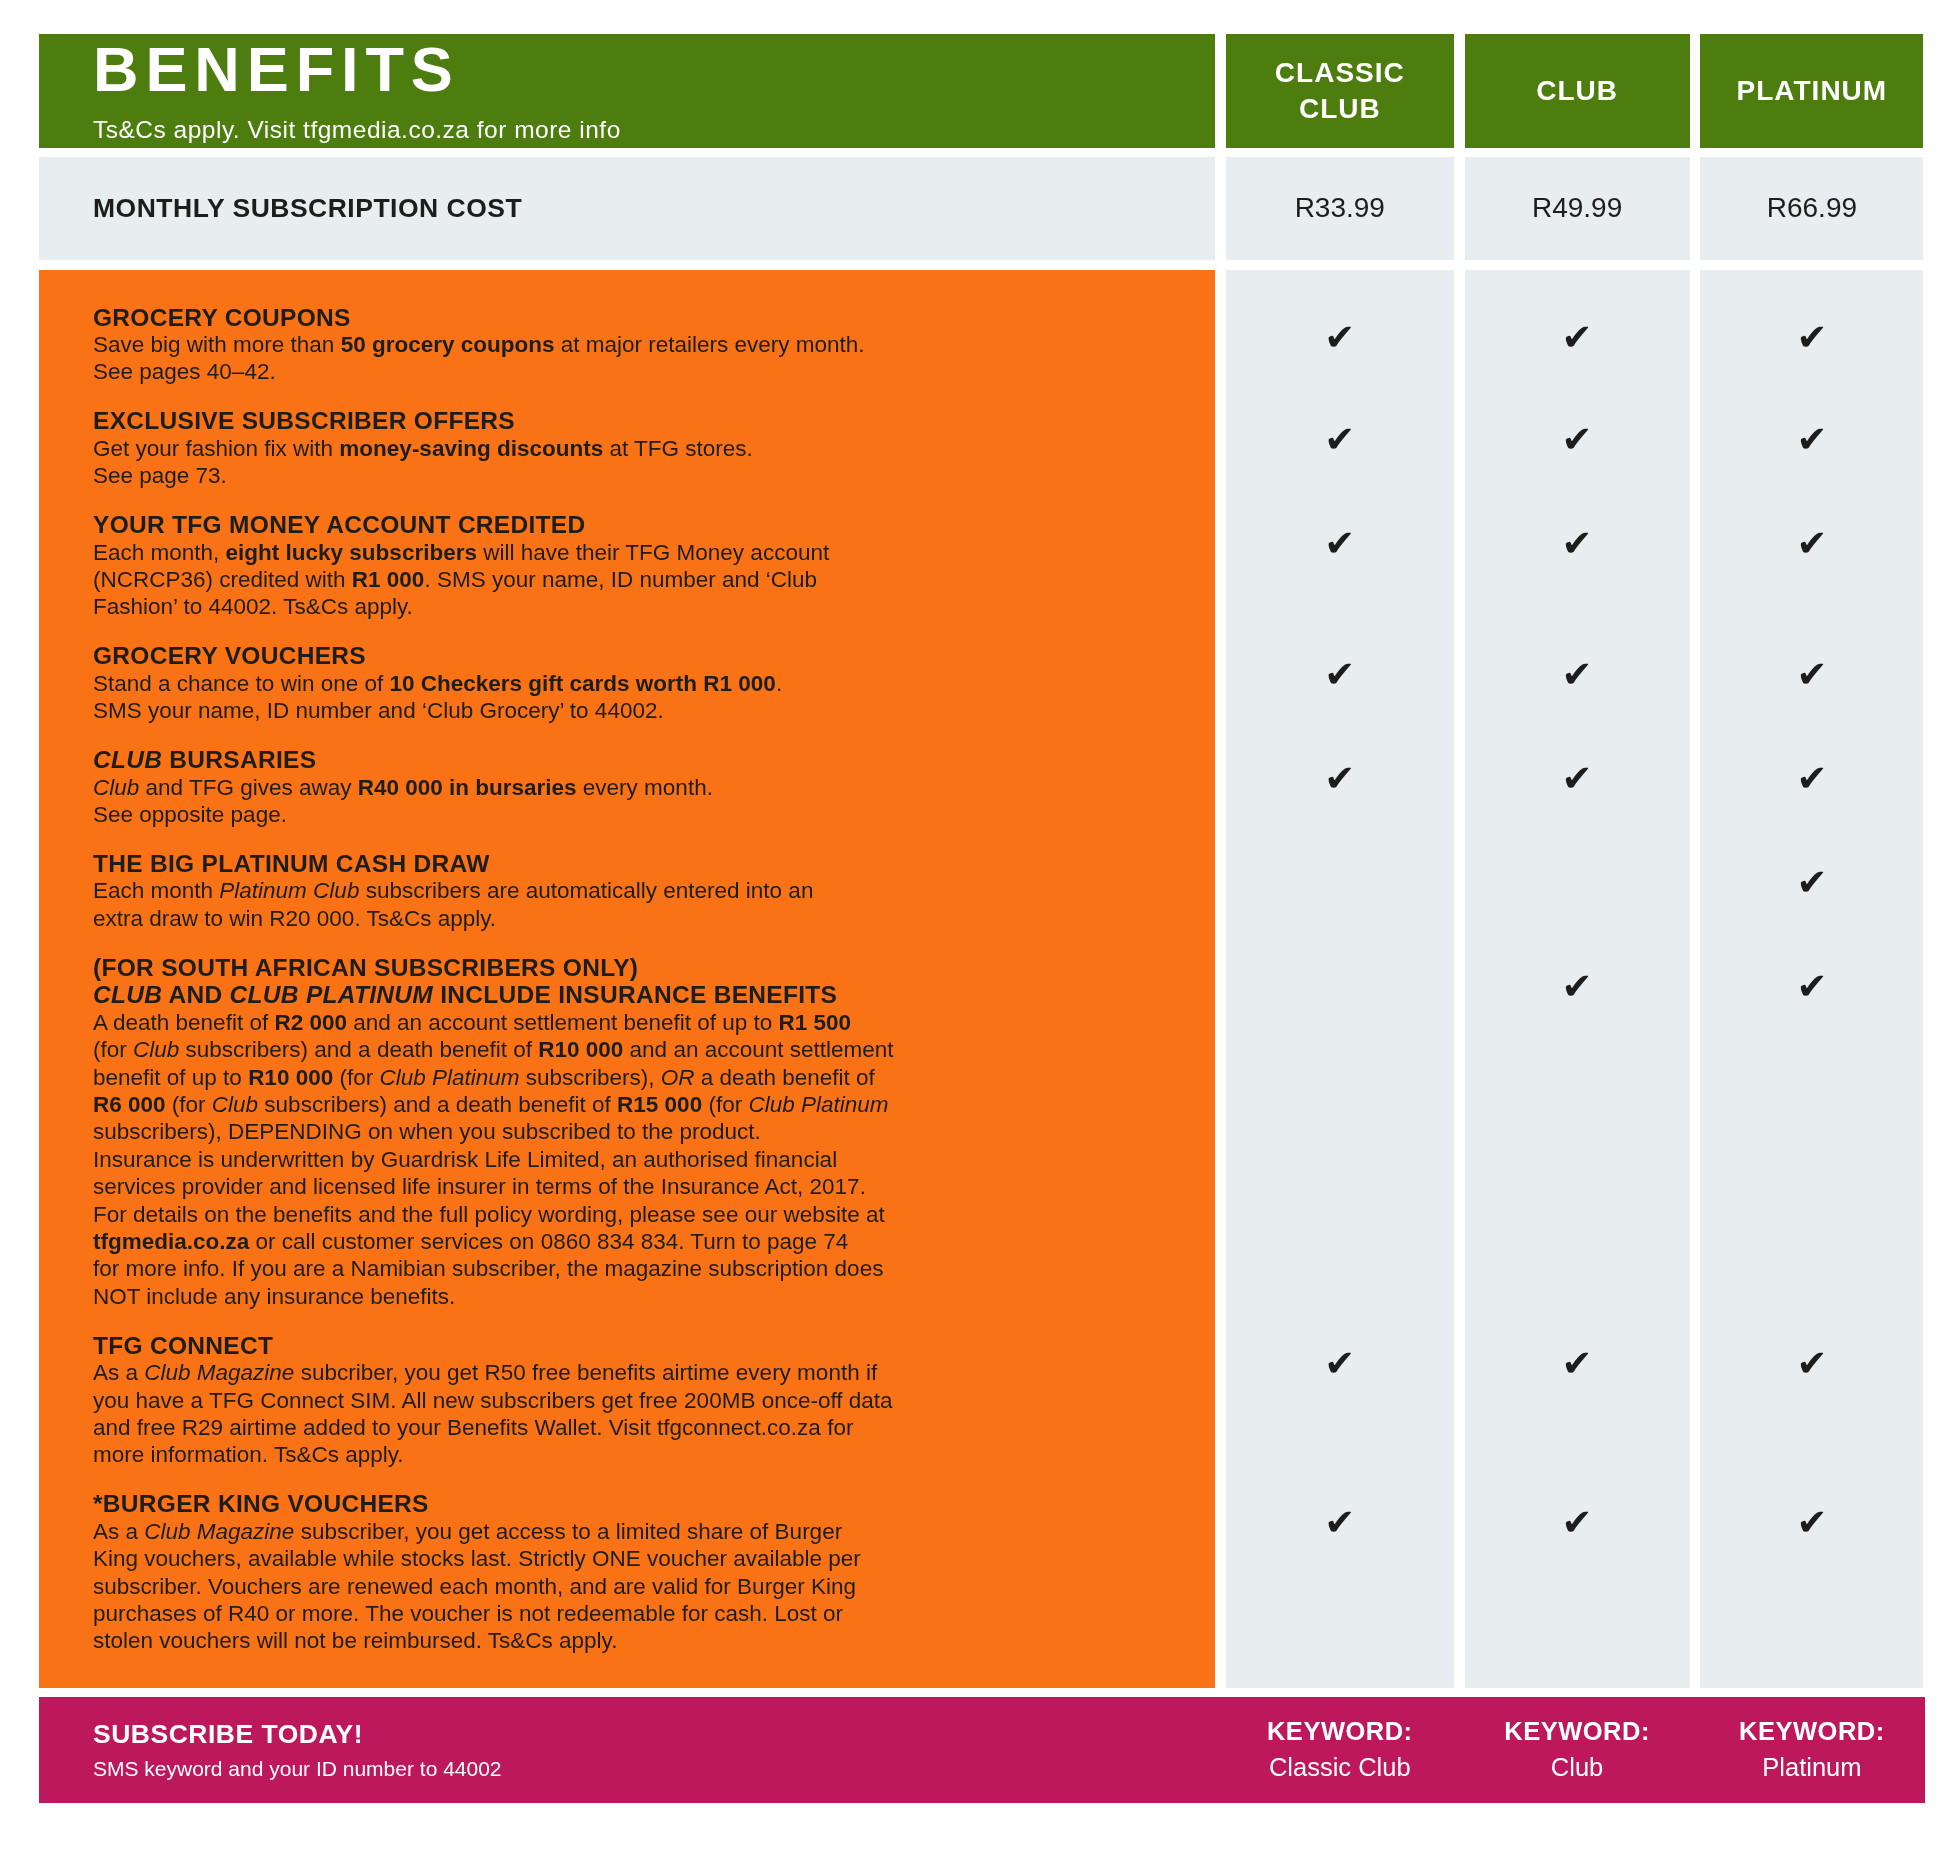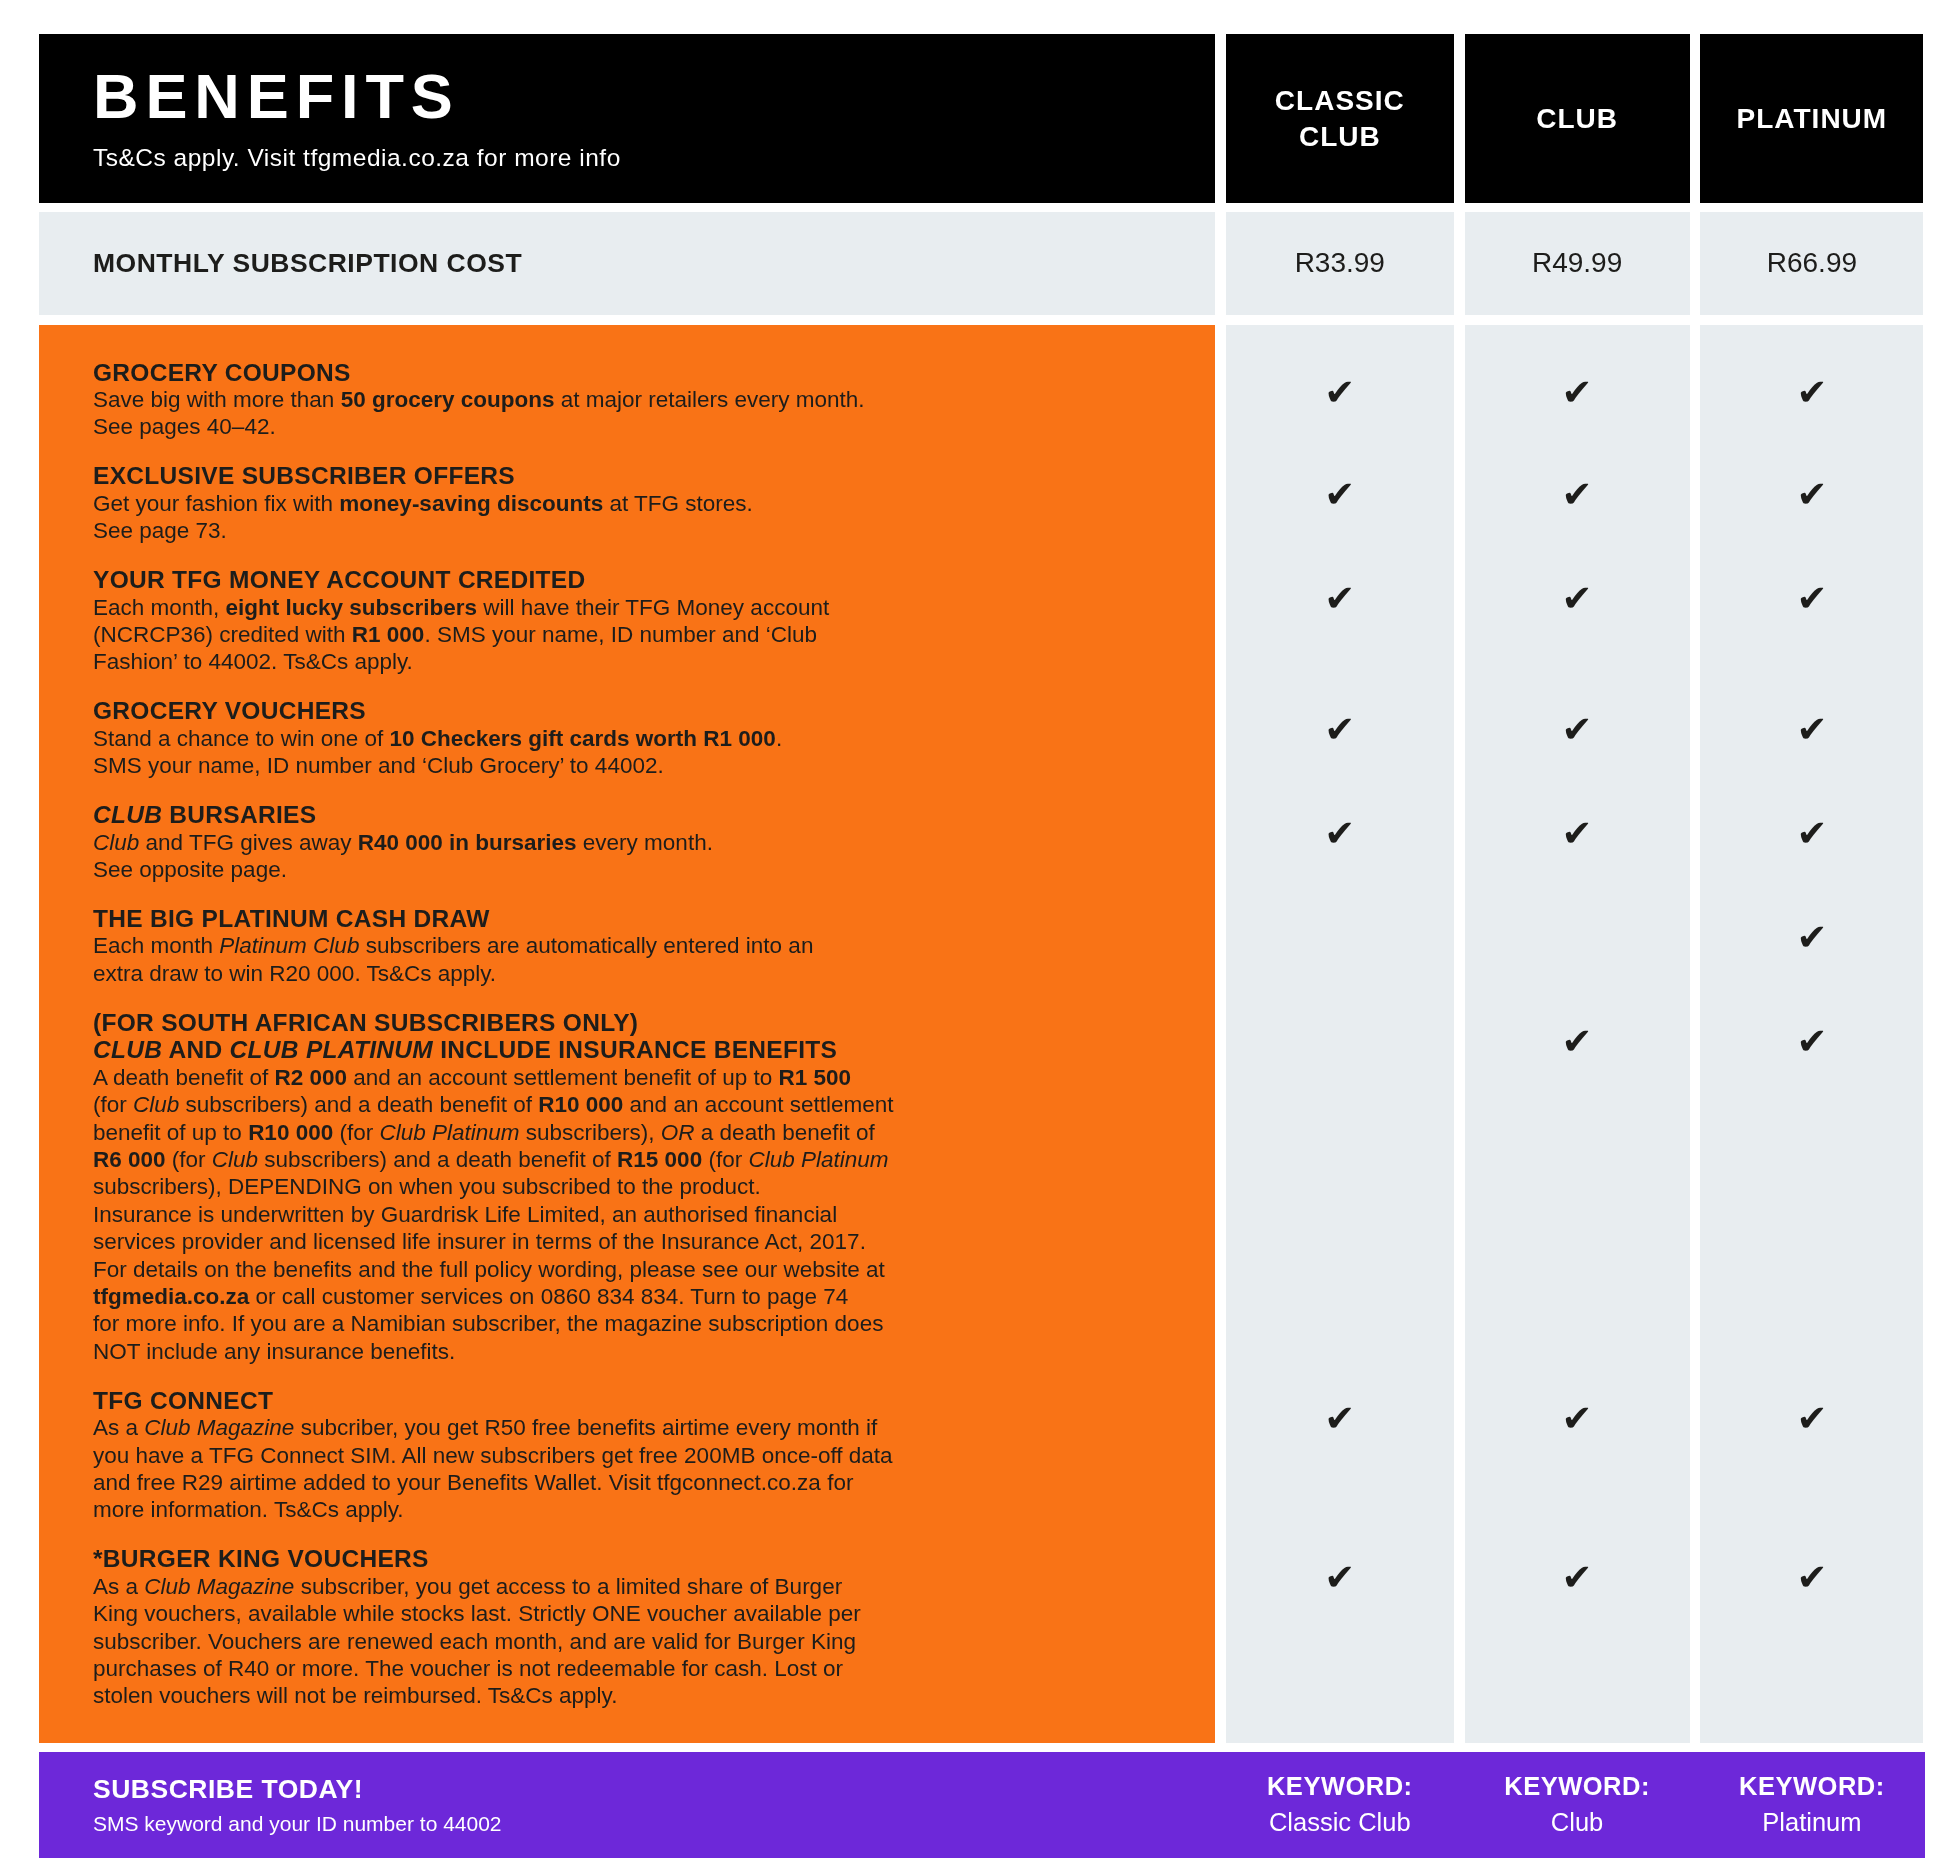--- a/index.html
+++ b/index.html
@@ -13,21 +13,21 @@
   }
   .tbl{
     margin-left:39px;
     width:1886px;
     display:grid;
     grid-template-columns:1176px 228px 225px 223px;
     column-gap:10.8px;
   }
   
   .header-sec{margin-top:34px;}
-  .header-sec .cell{background:#000000;height:169px;box-sizing:border-box;}
+  .header-sec .cell{background:#4d7c0f;height:114px;box-sizing:border-box;}
   .hdr-left{display:flex;flex-direction:column;justify-content:center;padding-left:54px;}
   .page-title{font-size:63px;font-weight:bold;color:#ffffff;letter-spacing:6.9px;line-height:1;}
   .page-subtitle{font-size:24.5px;color:#ffffff;margin-top:15.7px;letter-spacing:0.5px;}
   .col-hdr{
     display:flex;align-items:center;justify-content:center;text-align:center;
     color:#ffffff;font-weight:bold;font-size:28px;line-height:36px;letter-spacing:1px;
     padding:0 27.4px;
   }
   
   .sub-sec{margin-top:8.8px;}
@@ -47,21 +47,21 @@
   .i{font-style:italic;}
   .check{
     font-family:"DejaVu Sans", sans-serif;
     font-size:37px;font-weight:bold;line-height:1;color:#1d1d1b;
     display:inline-block;
   }
   
   .footer{
     margin-left:39px;margin-top:8.8px;
     width:1886px;height:106px;
-    background:#6d28d9;
+    background:#be185d;
     display:grid;
     grid-template-columns:1176px 228px 225px 223px;
     column-gap:10.8px;
     align-items:center;
     color:#ffffff;
   }
   .footer-left{padding-left:54px;}
   .footer-title{font-weight:bold;font-size:26.5px;letter-spacing:0.5px;}
   .footer-sub{font-size:21px;margin-top:6.9px;}
   .kw{text-align:center;}

